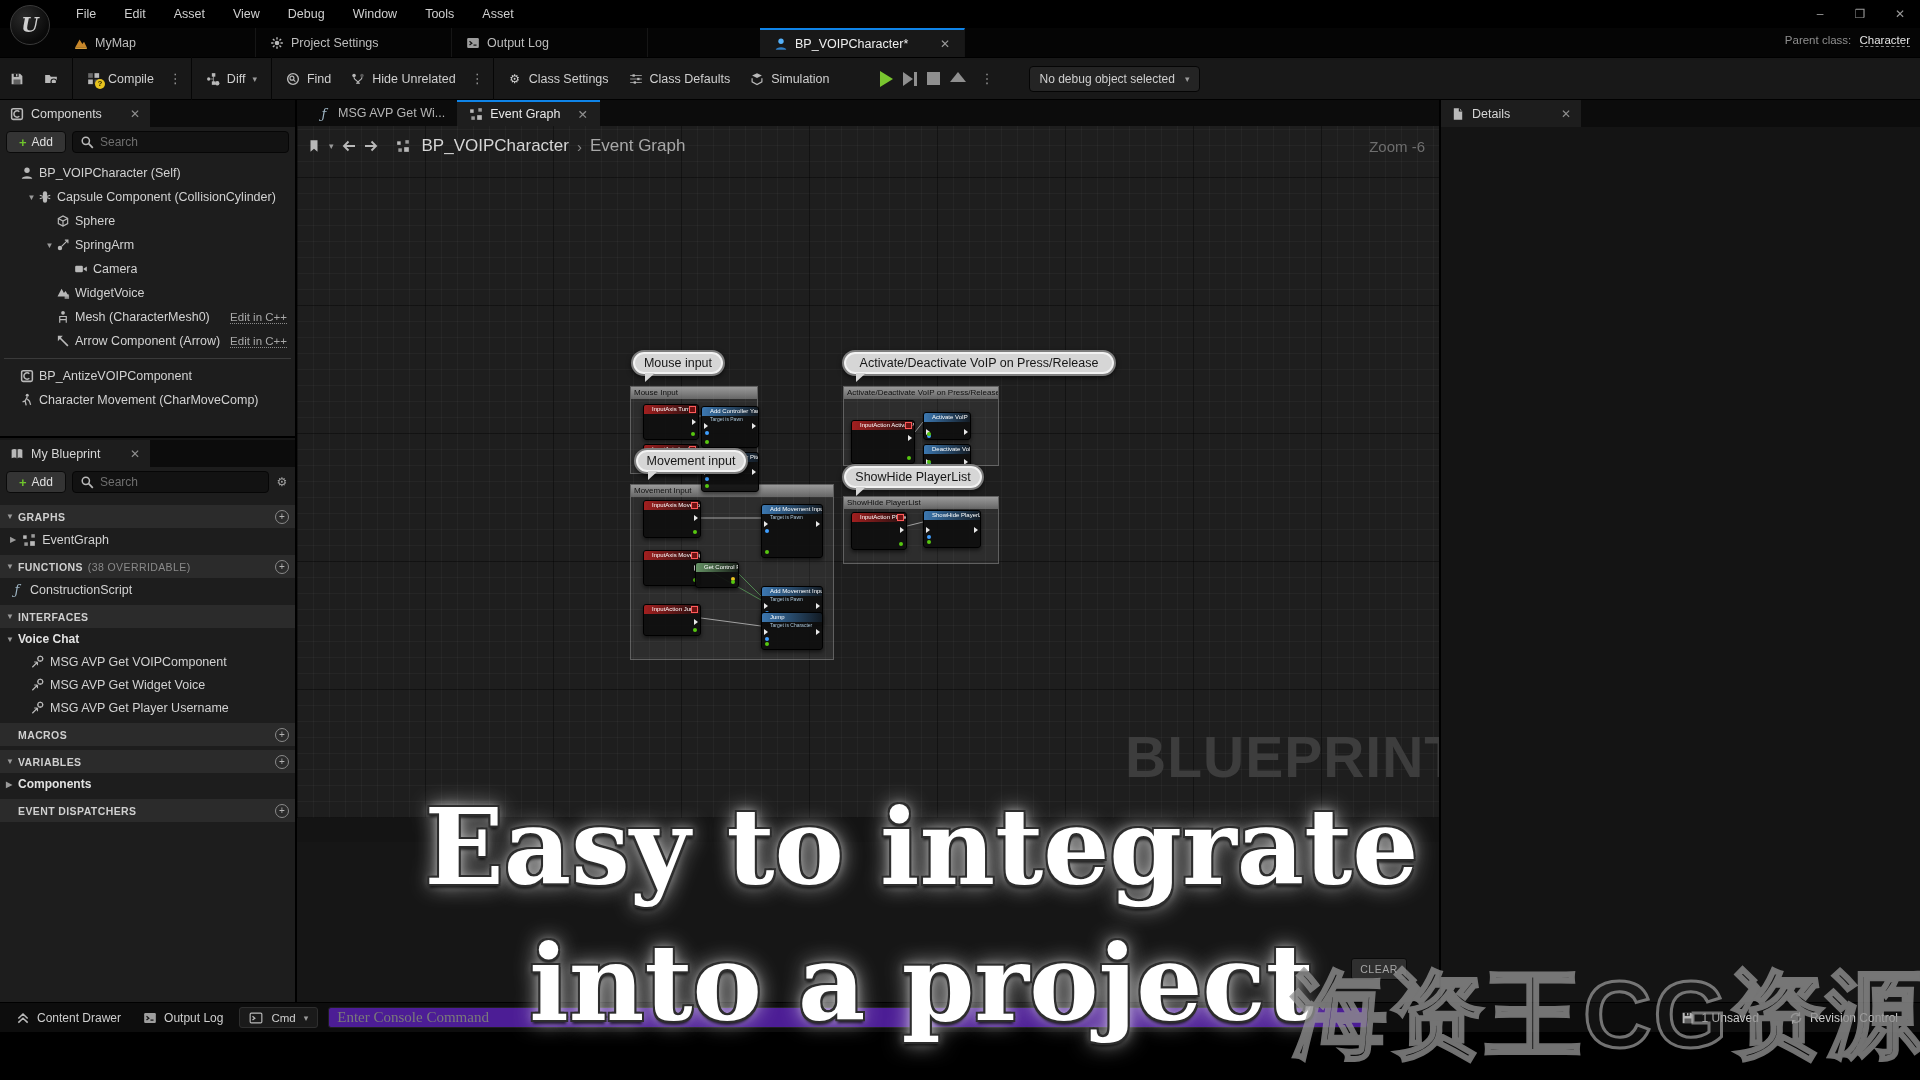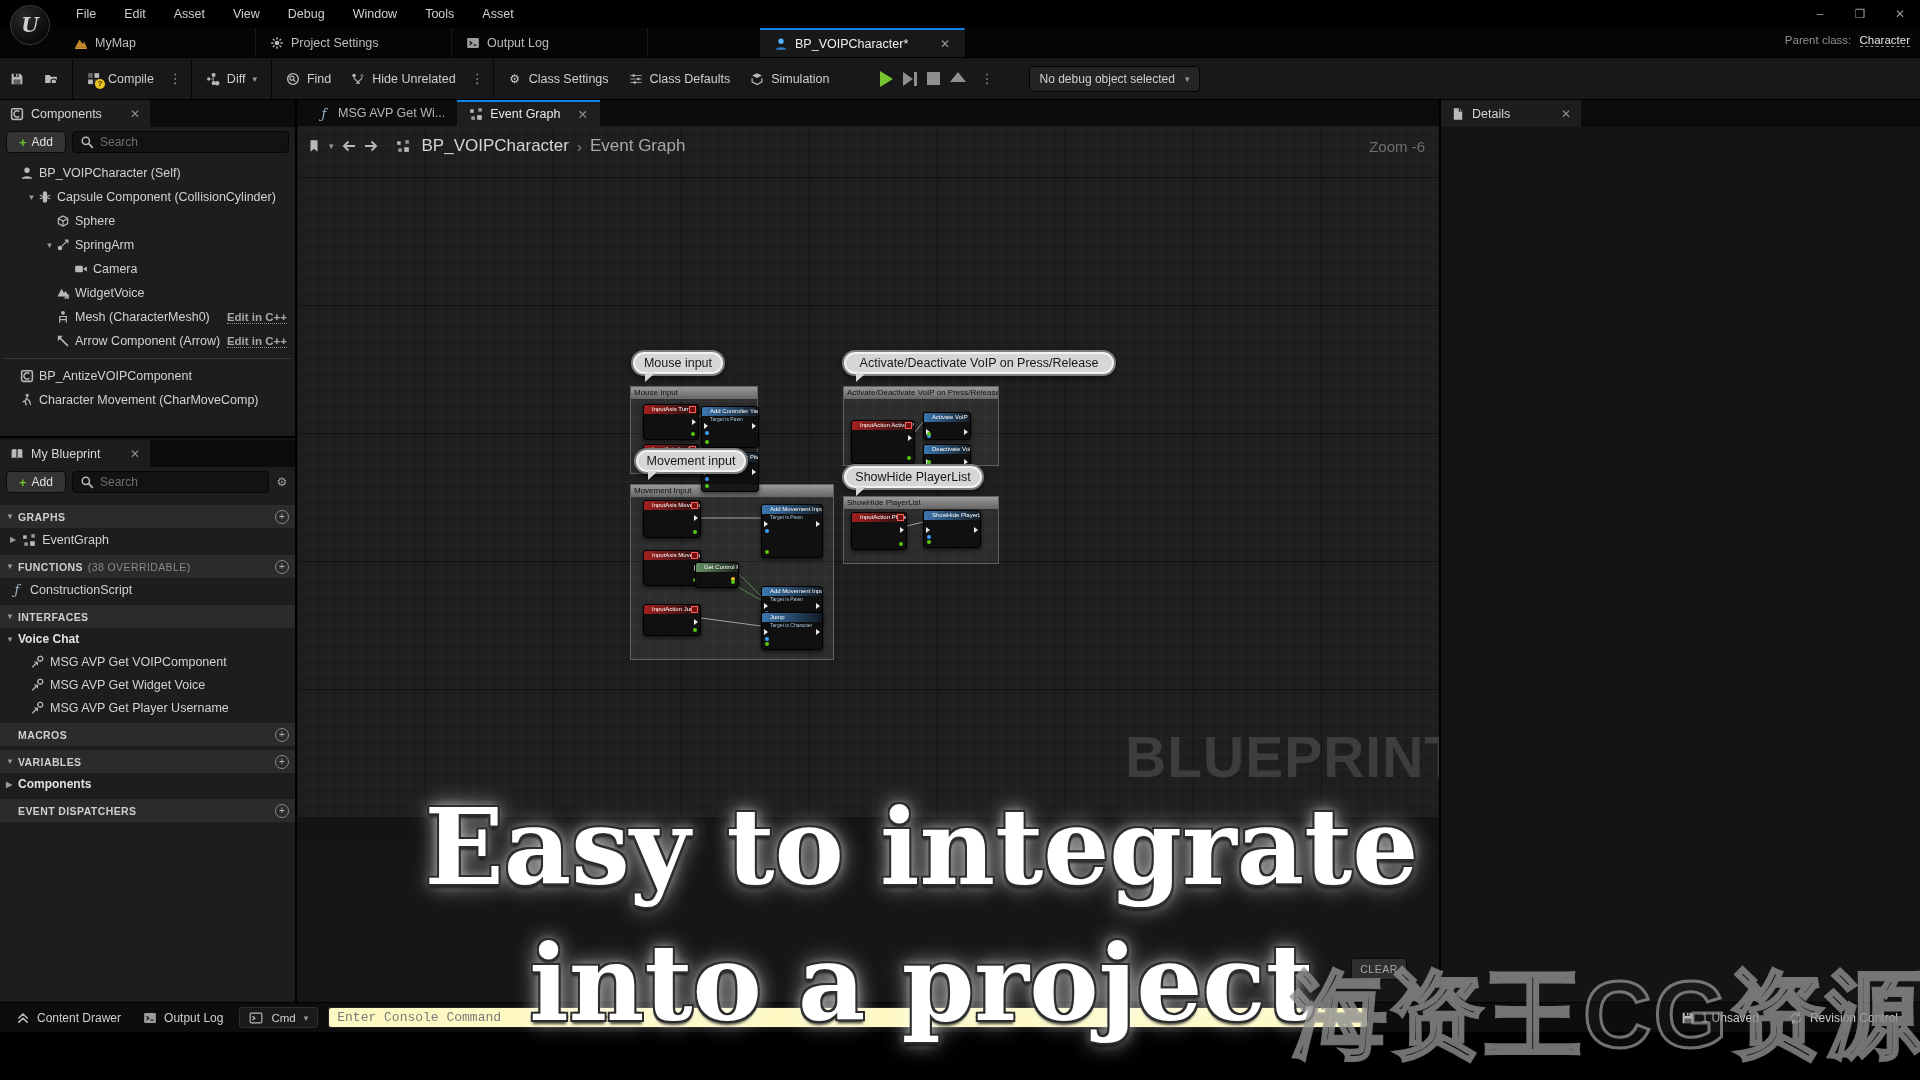--- a/index.html
+++ b/index.html
@@ -68,21 +68,21 @@
   .add-plus { color:#6fc52c; font-weight:bold; font-size:13px; }
   .searchbox { flex:1; display:flex; align-items:center; gap:6px; background:#121212; border:1px solid #060606; border-radius:4px; height:22px; padding:0 7px; }
   .searchbox input { flex:1; background:transparent; border:none; outline:none; color:#cfcfcf; font-size:12px; font-family:inherit; }
   .searchbox input::placeholder { color:#6f6f6f; }
   .gear-btn { color:#a0a0a0; }
 
   .tree { flex:1; overflow:hidden; padding-top:4px; }
   .tree-row { display:flex; align-items:center; height:24px; font-size:12.5px; color:#d2d2d2; white-space:nowrap; }
   .tree-row .exp { width:11px; text-align:center; font-size:8px; color:#9a9a9a; flex:none; }
   .tree-row .lbl { overflow:hidden; text-overflow:ellipsis; }
-  .tree-row .cpp { margin-left:auto; margin-right:8px; color:#a8a8a8; font-size:11.5px; border-bottom:1px dotted #8a8a8a; flex:none;font-weight:bold; }
+  .tree-row .cpp { margin-left:auto; margin-right:8px; color:#a8a8a8; font-size:11.5px; border-bottom:1px dotted #8a8a8a; flex:none; }
   .tree-sep { height:1px; background:#3a3a3a; margin:5px 4px; }
 
   .sec-header { display:flex; align-items:center; height:23px; background:#2b2b2b; margin-top:4px; padding:0 6px;
     font-size:10.5px; font-weight:bold; letter-spacing:.4px; color:#cfcfcf; }
   .sec-header .suffix { font-weight:normal; color:#8a8a8a; margin-left:5px; }
   .sec-header .exp { width:12px; font-size:8px; color:#9a9a9a; font-weight:normal; }
   .plus-circle { margin-left:auto; width:14px; height:14px; border-radius:50%; border:1px solid #8a8a8a; color:#b5b5b5;
     display:flex; align-items:center; justify-content:center; font-size:10px; font-weight:normal; }
   .sub-header { display:flex; align-items:center; height:22px; padding:0 6px; font-size:12px; font-weight:bold; color:#e2e2e2; }
   .bp-row { display:flex; align-items:center; height:23px; padding-left:10px; gap:6px; font-size:12.5px; color:#d2d2d2; }
@@ -137,22 +137,22 @@
     border-radius:3px; color:#a5a5a5; font-size:10.5px; display:flex; align-items:center; justify-content:center; letter-spacing:.5px; }
 
   
   .details-body { position:absolute; left:0; top:27px; right:0; bottom:0; background:#141414; }
 
   
   .statusbar { position:absolute; left:0; top:1002px; width:1920px; height:30px; background:#0d0d0d; border-top:1px solid #000;
     display:flex; align-items:center; gap:10px; padding:0 10px; z-index:40; }
   .sb-item { display:flex; align-items:center; gap:7px; color:#cfcfcf; font-size:12px; padding:0 6px; height:30px; }
   .cmd-box { display:flex; align-items:center; gap:8px; background:#1a1a1a; border:1px solid #2e2e2e; border-radius:3px; height:21px; padding:0 9px; color:#cfcfcf; font-size:11.5px; }
-  .console-input { flex:1; max-width:1040px; height:21px; background:#fef9c3; border:1px solid #1f1f1f; border-radius:3px;
-    color:#8a8a8a; font-family:Liberation Mono, monospace; font-size:13px; padding:0 8px; outline:none; }
+  .console-input { flex:1; max-width:1040px; height:21px; background:#4c1d95; border:1px solid #1f1f1f; border-radius:3px;
+    color:#8a8a8a; font-family:Liberation Serif, serif; font-size:15px; padding:0 8px; outline:none; }
   .console-input::placeholder { color:#7a7a7a; }
   .sb-right { margin-left:auto; display:flex; align-items:center; gap:18px; margin-right:6px; }
 
   
   .caption { position:absolute; left:0; width:1843px; text-align:center; z-index:50; pointer-events:none;
     font-family:"DejaVu Serif", serif; font-weight:bold; font-size:104px; color:#ffffff; line-height:1;
     text-shadow: 2px 2px 0 #2d2d2d, -2px 2px 0 #2d2d2d, 2px -2px 0 #2d2d2d, -2px -2px 0 #2d2d2d,
                  0 4px 3px rgba(0,0,0,.75), 0 0 22px rgba(255,255,255,.8), 0 0 8px rgba(255,255,255,.5); }
   .caption.l1 { top:796px; }
   .caption.l2 { top:932px; }

